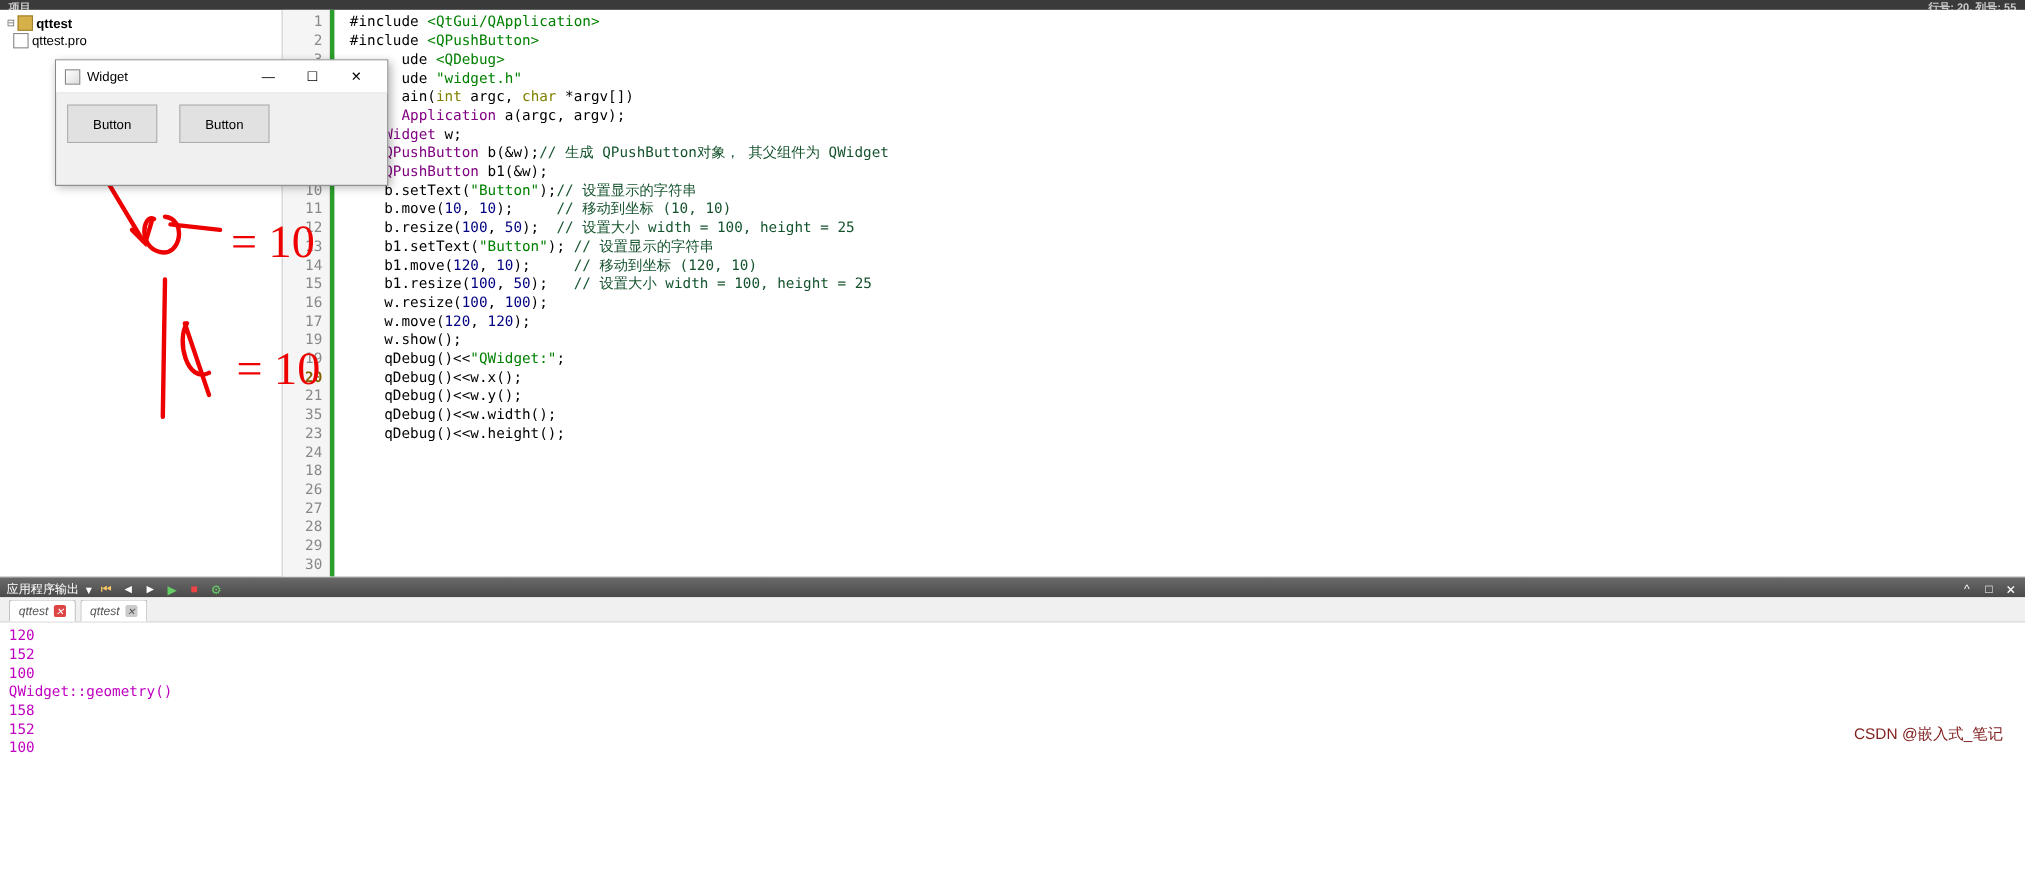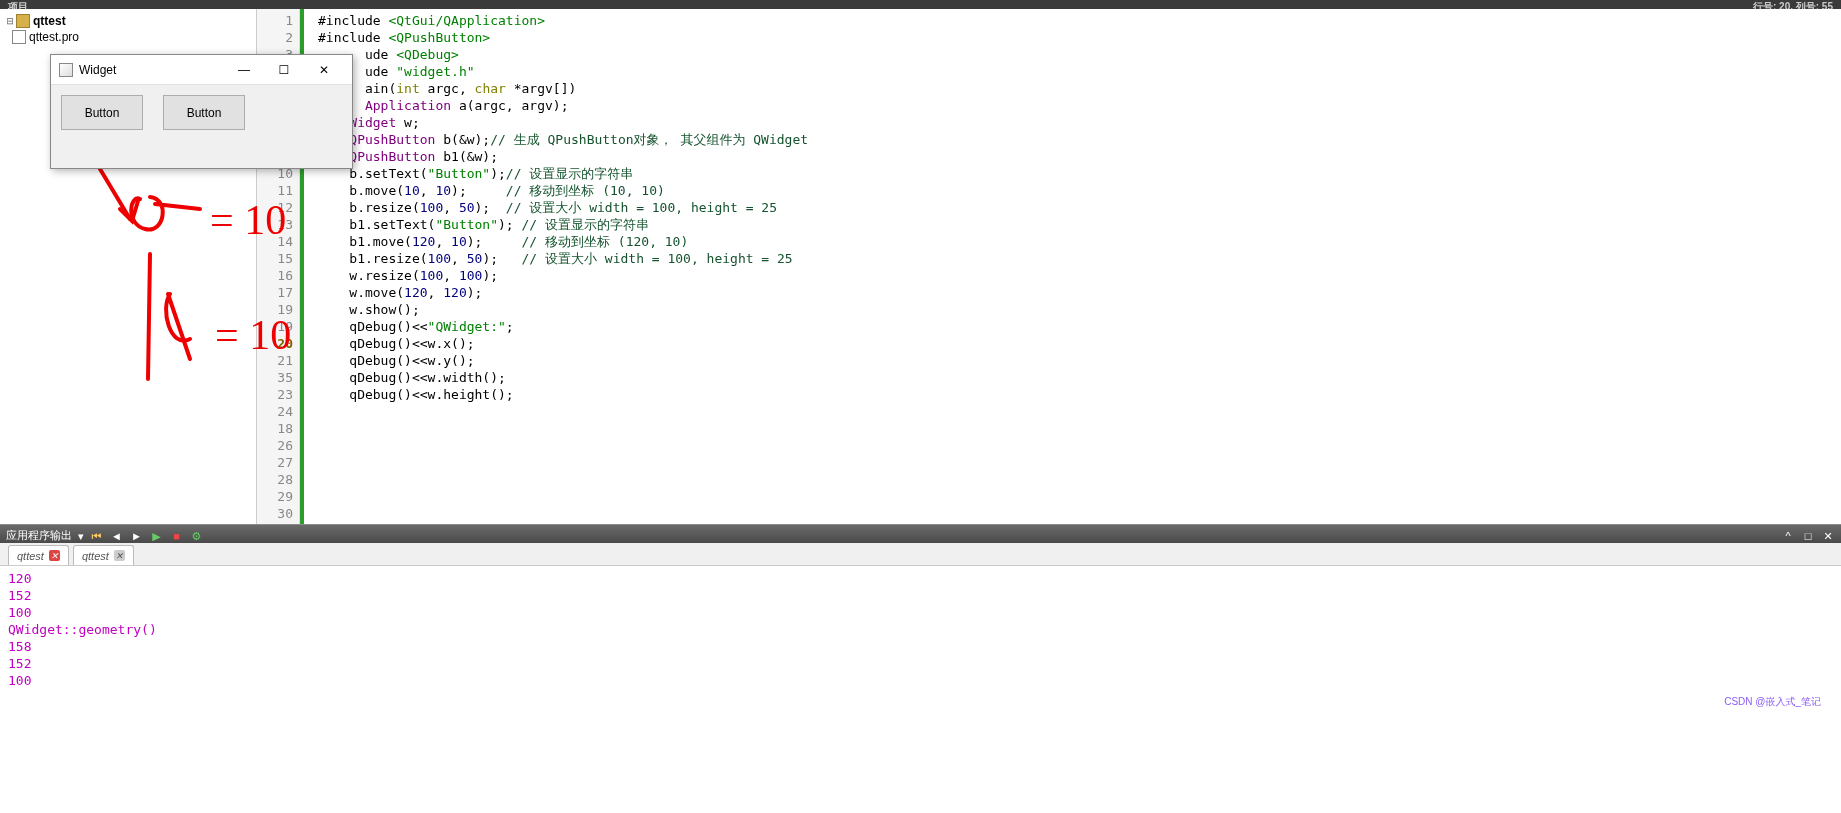--- a/index.html
+++ b/index.html
@@ -45,21 +45,21 @@
 .output-header { height: 18px; background: linear-gradient(#6a6a6a,#4a4a4a); color: #fff; display: flex; align-items: flex-end; font-size: 11px; padding: 0 6px; gap: 6px; }
 .output-header .spacer { flex: 1; }
 .oh-btn { width: 14px; height: 14px; display: flex; align-items: center; justify-content: center; }
 .output-tabs { height: 23px; background: #f0f0f0; border-bottom: 1px solid #ccc; display: flex; align-items: flex-end; padding-left: 8px; gap: 4px; }
 .out-tab { height: 20px; padding: 2px 8px; background: #fff; border: 1px solid #bbb; border-bottom: none; border-radius: 3px 3px 0 0; font-size: 11px; display: flex; align-items: center; gap: 5px; font-style: italic; color: #555; }
 .out-tab .closex { width: 11px; height: 11px; border-radius: 2px; display:flex; align-items:center; justify-content:center; font-size:9px; }
 .out-tab .red-x { background: #d44; color: #fff; }
 .out-tab .gray-x { background: #ccc; color: #555; }
 .output-body { font-family: Consolas, monospace; font-size: 13px; line-height: 17px; padding: 4px 8px; color: #c000c0; background: #fff; height: 150px; overflow: hidden; }
 
-.watermark { position: absolute; right: 20px; bottom: 104px; color: #8b5cf6; font-size: 10px; }
+.watermark { position: absolute; right: 20px; bottom: 136px; color: #7f1d1d; font-size: 14px; }
 </style>
 </head>
 <body>
 
 <div class="top-bar">
   <span>项目</span>
   <span class="right">行号: 20,  列号: 55</span>
 </div>
 
 <div class="main-area">

